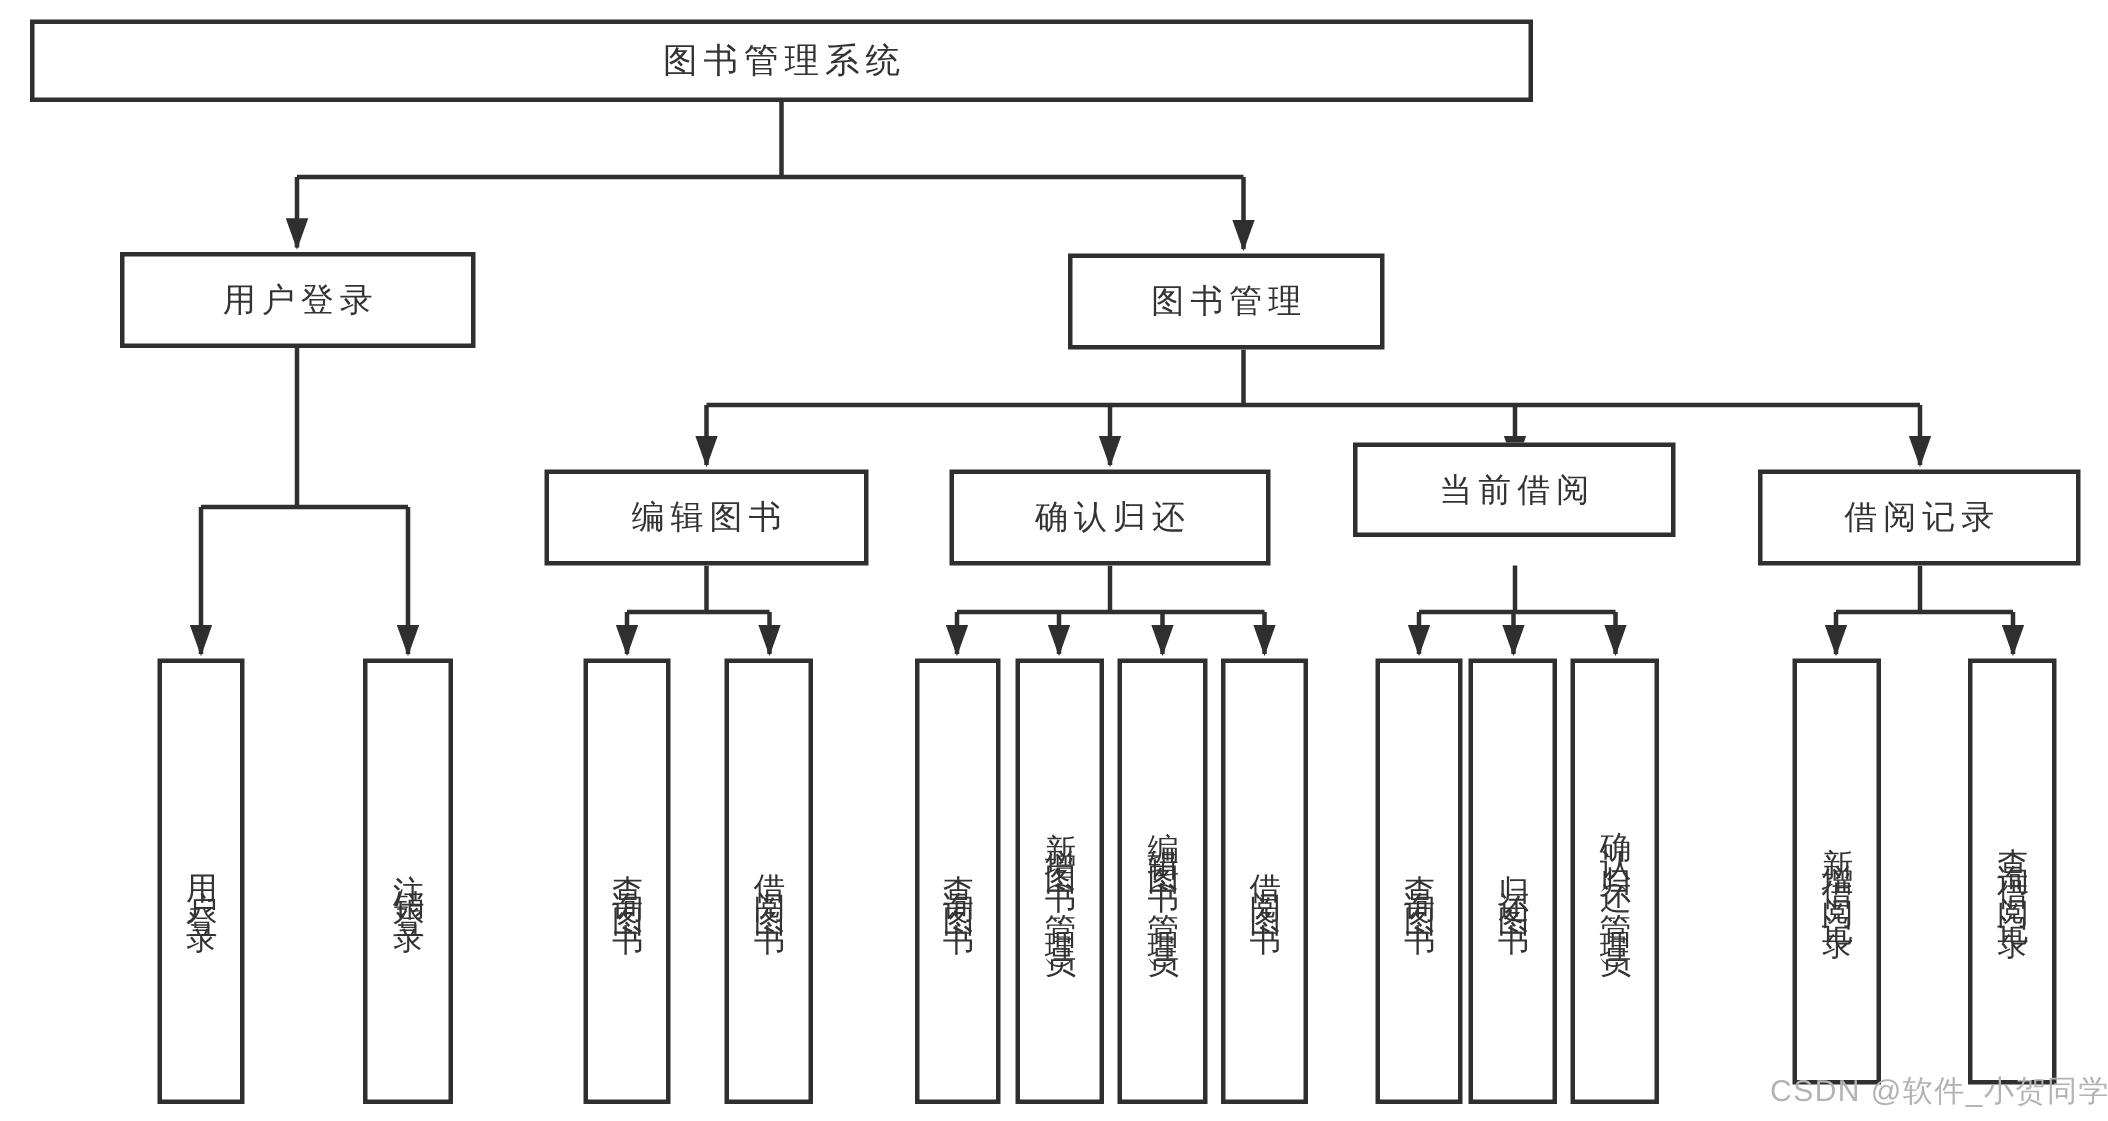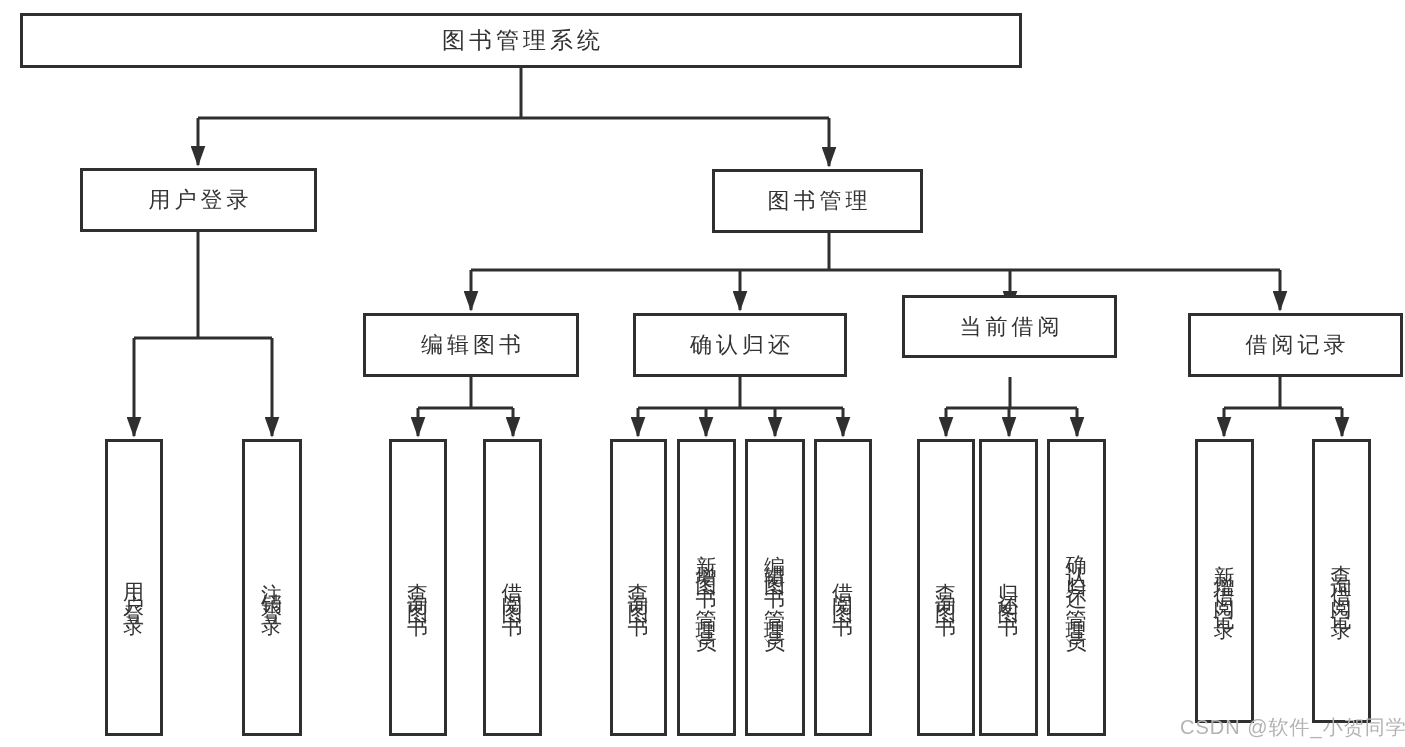--- a/index.html
+++ b/index.html
@@ -130,21 +130,21 @@
 
   <div class="box" style="left:363px; top:313px; width:216px; height:64px;">
     <span class="h-label">编辑图书</span>
   </div>
   <div class="box" style="left:633px; top:313px; width:214px; height:64px;">
     <span class="h-label">确认归还</span>
   </div>
   <div class="box" style="left:902px; top:295px; width:215px; height:63px;">
     <span class="h-label">当前借阅</span>
   </div>
-  <div class="box" style="left:1172px; top:313px; width:215px; height:64px;margin-left:16px;">
+  <div class="box" style="left:1172px; top:313px; width:215px; height:64px;">
     <span class="h-label">借阅记录</span>
   </div>
 
   <div class="box" style="left:105px; top:439px; width:58px; height:297px;">
     <span class="v-label">用户登录</span>
   </div>
   <div class="box" style="left:242px; top:439px; width:60px; height:297px;">
     <span class="v-label">注销登录</span>
   </div>
 

